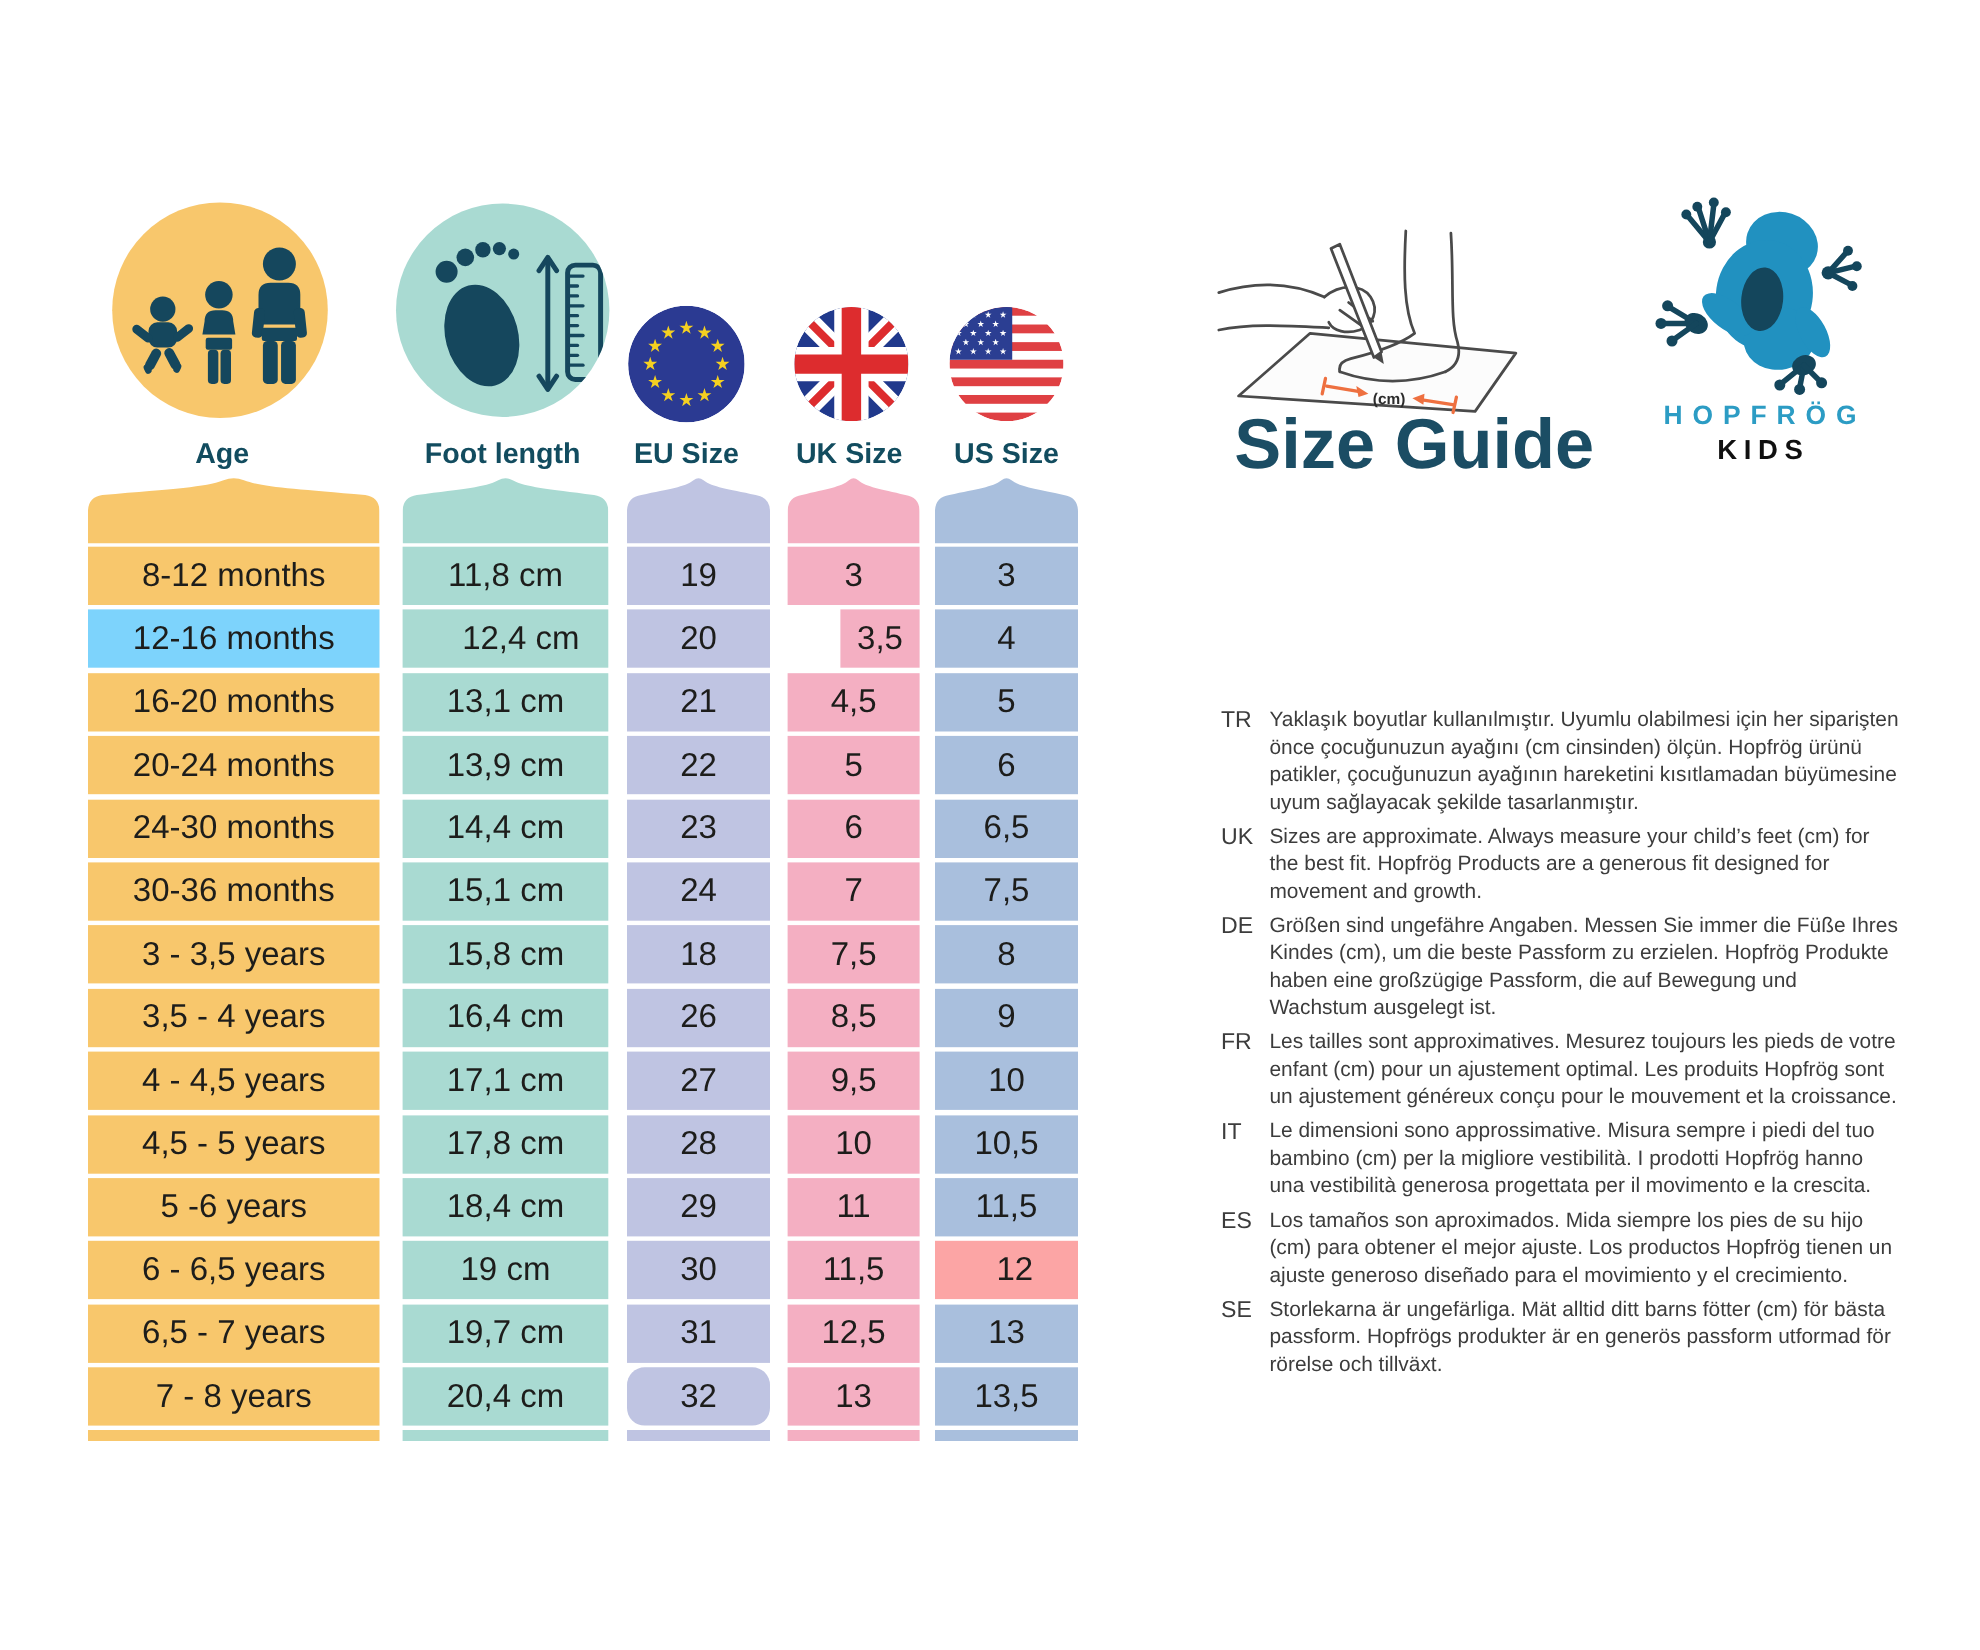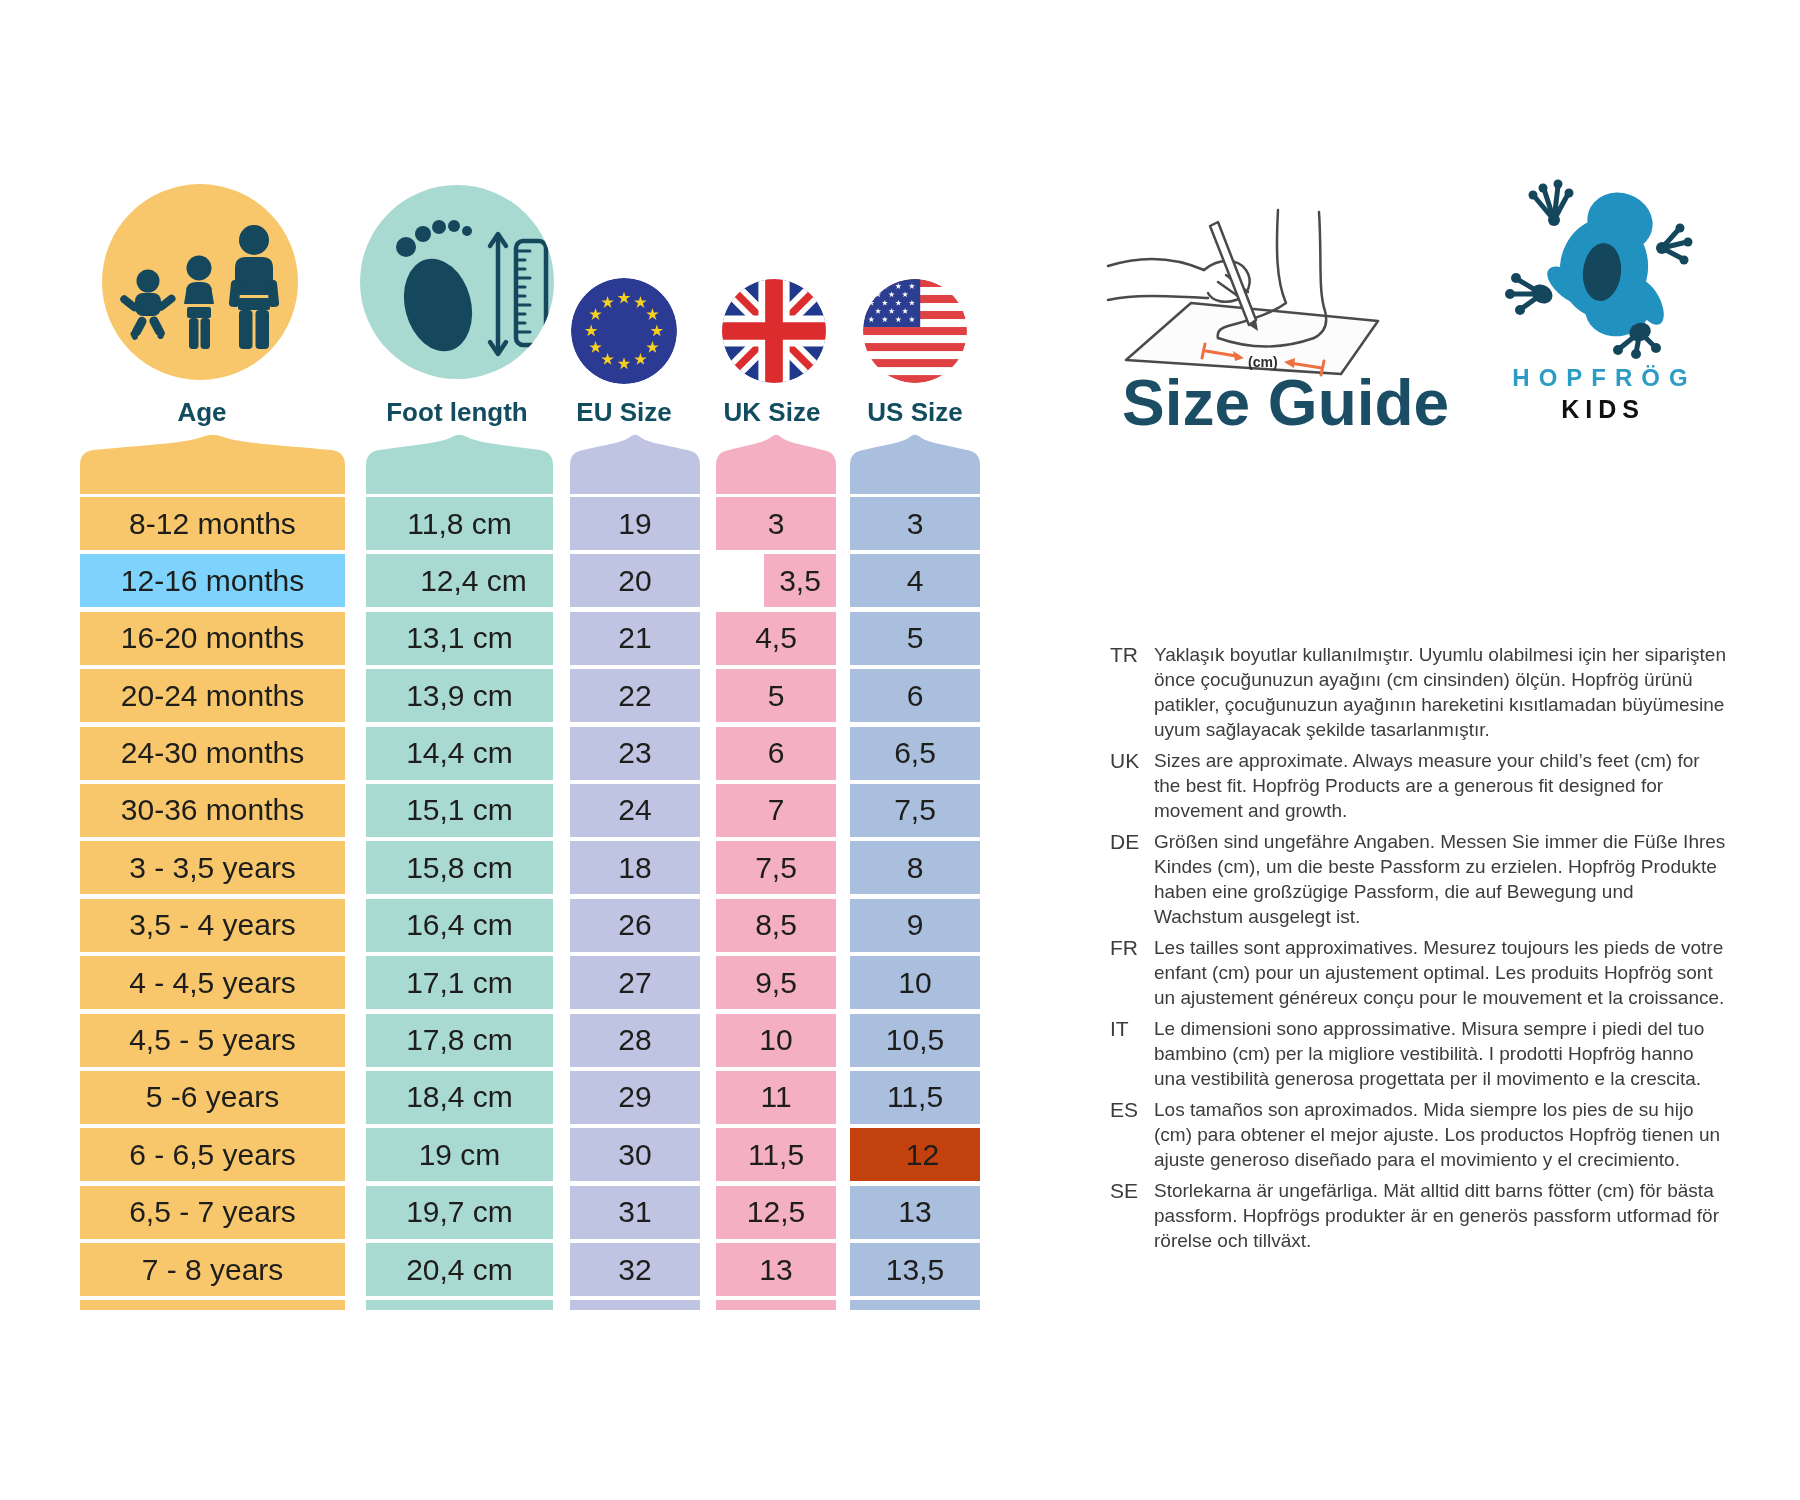--- a/index.html
+++ b/index.html
@@ -94,21 +94,21 @@
         <div class="cell" style="background: rgb(191, 196, 226);">22</div>
         <div class="cell" style="background: rgb(191, 196, 226);">23</div>
         <div class="cell" style="background: rgb(191, 196, 226);">24</div>
         <div class="cell" style="background: rgb(191, 196, 226);">18</div>
         <div class="cell" style="background: rgb(191, 196, 226);">26</div>
         <div class="cell" style="background: rgb(191, 196, 226);">27</div>
         <div class="cell" style="background: rgb(191, 196, 226);">28</div>
         <div class="cell" style="background: rgb(191, 196, 226);">29</div>
         <div class="cell" style="background: rgb(191, 196, 226);">30</div>
         <div class="cell" style="background: rgb(191, 196, 226);">31</div>
-        <div class="cell" style="background: rgb(191, 196, 226);">32</div>
+        <div class="cell" style="background: rgb(191, 196, 226); border-radius: 16px;">32</div>
         <div class="cell sliver" style="background: rgb(191, 196, 226);"></div>
       </div>
   </div>
   <div class="col" style="left:716px;width:120px;">
     <svg class="arch" viewBox="0 0 120 60" preserveAspectRatio="none">
         <path d="M0,60 L0,31 Q0,18 13,16 C 36,10 48,9 55.800000000000004,2.5 Q 60,-1 64.2,2.5 C 72,9 84,10 107,16 Q 120,18 120,31 L 120,60 Z" fill="#F4AFC2"></path>
       </svg>
     <div class="cells">
         <div class="cell" style="background: rgb(244, 175, 194);">3</div>
         <div class="cell" style="background: rgb(244, 175, 194); margin-left: 48px;">3,5</div>
@@ -136,21 +136,21 @@
         <div class="cell" style="background: rgb(169, 191, 221);">4</div>
         <div class="cell" style="background: rgb(169, 191, 221);">5</div>
         <div class="cell" style="background: rgb(169, 191, 221);">6</div>
         <div class="cell" style="background: rgb(169, 191, 221);">6,5</div>
         <div class="cell" style="background: rgb(169, 191, 221);">7,5</div>
         <div class="cell" style="background: rgb(169, 191, 221);">8</div>
         <div class="cell" style="background: rgb(169, 191, 221);">9</div>
         <div class="cell" style="background: rgb(169, 191, 221);">10</div>
         <div class="cell" style="background: rgb(169, 191, 221);">10,5</div>
         <div class="cell" style="background: rgb(169, 191, 221);">11,5</div>
-        <div class="cell" style="background: #c2410c; padding-left: 15px;">12</div>
+        <div class="cell" style="background: #fca5a5; padding-left: 15px;">12</div>
         <div class="cell" style="background: rgb(169, 191, 221);">13</div>
         <div class="cell" style="background: rgb(169, 191, 221);">13,5</div>
         <div class="cell sliver" style="background: rgb(169, 191, 221);"></div>
       </div>
   </div>
 
   <div class="circle" style="left: 102px; top: 184px; width: 196px; height: 196px; background: rgb(248, 199, 108);">
     <svg viewBox="0 0 196 196">
       <g fill="#15475D">
 

